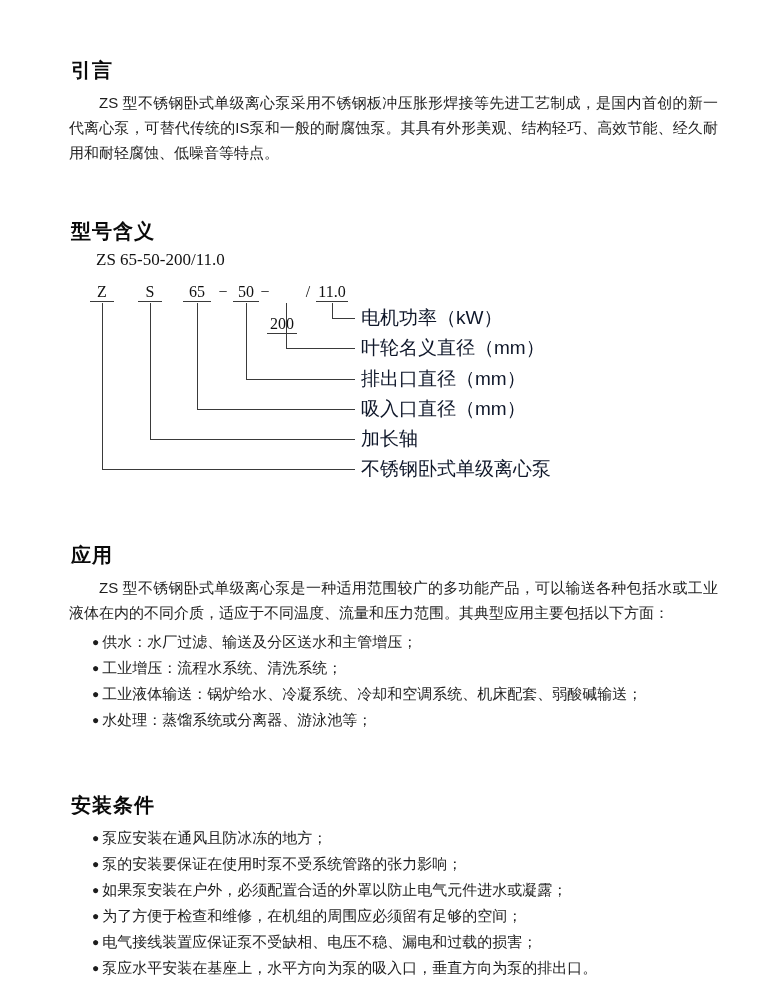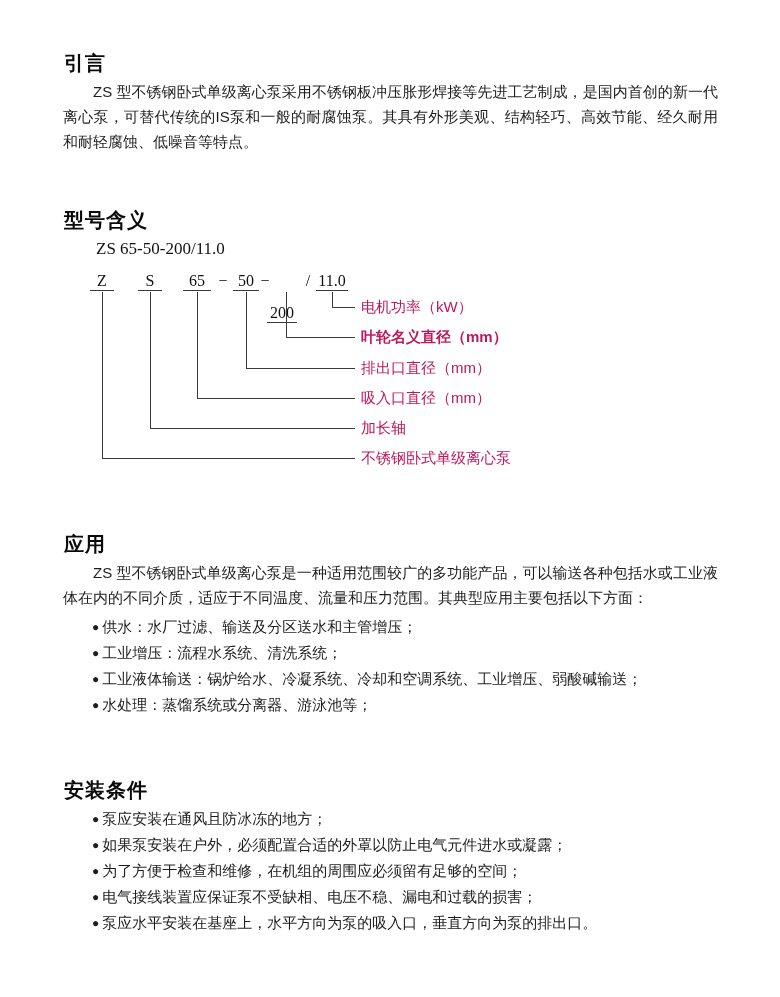--- a/index.html
+++ b/index.html
@@ -11,29 +11,29 @@
     color: #1c1c1c;
     overflow: hidden;
   }
   .page {
     box-sizing: border-box;
     width: 780px;
     height: 997px;
     padding: 50px 62px 0 63px;
   }
   h2.sec-heading {
-    margin: 1px;
+    margin: 8px;
     font-size: 20px;
     line-height: 24px;
     font-weight: bold;
     color: #0a0a0a;
     letter-spacing: 1px;
   }
   p.para {
-    margin: 4px 0 0 0;
+    margin: 4px 0 0 6px;
     font-size: 15px;
     line-height: 25px;
     text-align: justify;
     color: #1d1d1d;
   }
   p.indent { text-indent: 2em; }
   .serif { font-family: "Liberation Serif", "DejaVu Serif", serif; }
 
   .sec-model { margin-top: 54px; }
   .sec-app { margin-top: 59px; }
@@ -69,24 +69,24 @@
     line-height: 16px;
     text-align: center;
     font-size: 16px;
     color: #111;
   }
   .vline { position: absolute; width: 1px; background: #3a3a3a; }
   .hline { position: absolute; height: 1px; background: #3a3a3a; }
   .dlabel {
     position: absolute;
     left: 298px;
-    font-size: 15px;
+    font-size: 19px;
     line-height: 16px;
     white-space: nowrap;
-    color: #be185d;
+    color: #0f172a;
   }
   ul.bullets {
     list-style: none;
     margin: 4px 0 0 0;
     padding: 0 0 0 29px;
   }
   ul.bullets li {
     font-size: 15px;
     line-height: 26px;
     color: #1d1d1d;
@@ -131,43 +131,44 @@
       <div class="vline" style="left:269px; top:19px; height:15px;"></div>
 
       <div class="hline" style="left:269px; top:34px;  width:23px;"></div>
       <div class="hline" style="left:223px; top:64px;  width:69px;"></div>
       <div class="hline" style="left:183px; top:95px;  width:109px;"></div>
       <div class="hline" style="left:134px; top:125px; width:158px;"></div>
       <div class="hline" style="left:87px;  top:155px; width:205px;"></div>
       <div class="hline" style="left:39px;  top:185px; width:253px;"></div>
 
       <span class="dlabel" style="top:26px;">电机功率（kW）</span>
-      <span class="dlabel" style="top:56px;font-weight:bold;">叶轮名义直径（mm）</span>
+      <span class="dlabel" style="top:56px;">叶轮名义直径（mm）</span>
       <span class="dlabel" style="top:87px;">排出口直径（mm）</span>
       <span class="dlabel" style="top:117px;">吸入口直径（mm）</span>
       <span class="dlabel" style="top:147px;">加长轴</span>
       <span class="dlabel" style="top:177px;">不锈钢卧式单级离心泵</span>
     </div>
   </section>
 
   <section class="sec-app">
     <h2 class="sec-heading">应用</h2>
     <p class="para indent">ZS 型不锈钢卧式单级离心泵是一种适用范围较广的多功能产品，可以输送各种包括水或工业液体在内的不同介质，适应于不同温度、流量和压力范围。其典型应用主要包括以下方面：</p>
     <ul class="bullets">
       <li><span class="bullet">●</span><span>供水：水厂过滤、输送及分区送水和主管增压；</span></li>
       <li><span class="bullet">●</span><span>工业增压：流程水系统、清洗系统；</span></li>
-      <li><span class="bullet">●</span><span>工业液体输送：锅炉给水、冷凝系统、冷却和空调系统、工业增压、弱酸碱输送；</span></li>
+      <li><span class="bullet">●</span><span>工业液体输送：锅炉给水、冷凝系统、冷却和空调系统、机床配套、弱酸碱输送；</span></li>
       <li><span class="bullet">●</span><span>水处理：蒸馏系统或分离器、游泳池等；</span></li>
     </ul>
   </section>
 
   <section class="sec-install">
     <h2 class="sec-heading">安装条件</h2>
     <ul class="bullets">
       <li><span class="bullet">●</span><span>泵应安装在通风且防冰冻的地方；</span></li>
+      <li><span class="bullet">●</span><span>泵的安装要保证在使用时泵不受系统管路的张力影响；</span></li>
       <li><span class="bullet">●</span><span>如果泵安装在户外，必须配置合适的外罩以防止电气元件进水或凝露；</span></li>
       <li><span class="bullet">●</span><span>为了方便于检查和维修，在机组的周围应必须留有足够的空间；</span></li>
       <li><span class="bullet">●</span><span>电气接线装置应保证泵不受缺相、电压不稳、漏电和过载的损害；</span></li>
       <li><span class="bullet">●</span><span>泵应水平安装在基座上，水平方向为泵的吸入口，垂直方向为泵的排出口。</span></li>
     </ul>
   </section>
 
 </div>
 
 </body></html>

